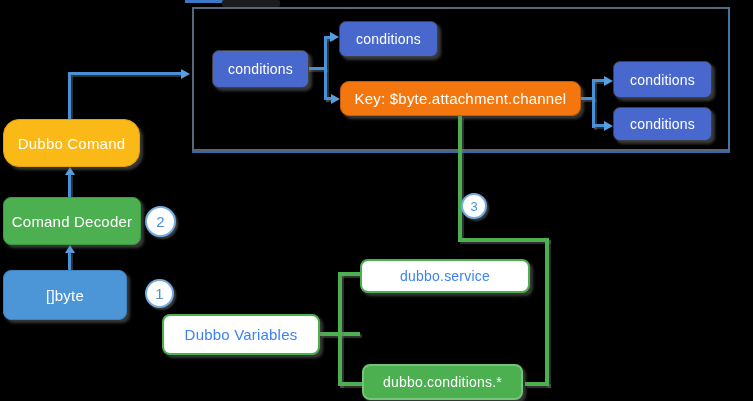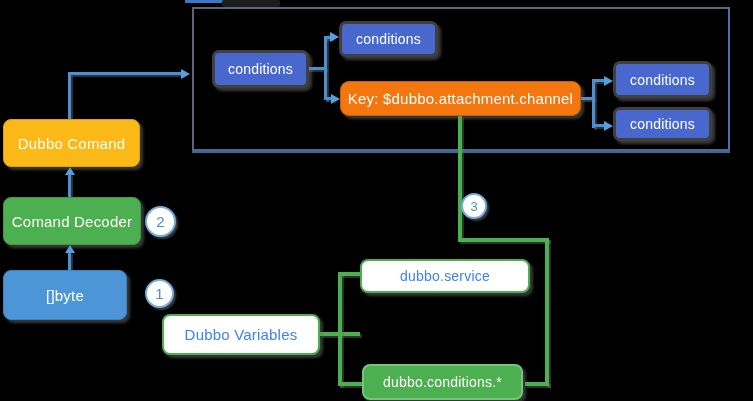--- a/index.html
+++ b/index.html
@@ -6,21 +6,21 @@
   #stage{
     position:relative;width:753px;height:401px;background:#000000;
     overflow:hidden;font-family:"Liberation Sans",sans-serif;
   }
   .node{
     position:absolute;display:flex;align-items:center;justify-content:center;
     border-radius:8px;font-size:15px;letter-spacing:.2px;
     box-shadow:3px 3px 3px rgba(125,125,125,.45);
     box-sizing:border-box;white-space:nowrap;
   }
-  .cond{background:#4868CE;border:3px solid #404040;color:#fff;border-radius:7px;font-size:14px;}
+  .cond{background:#4868CE;border:1px solid #404040;color:#fff;border-radius:7px;font-size:14px;}
   .key{background:#F3770E;border:1px solid #C35E10;color:#fff;border-radius:9px;font-size:15px;}
   .yellow{background:#FBB917;border:1px solid #DFA112;color:#fff;}
   .green{background:#4CB050;border:1px solid #3E9943;color:#fff;}
   .blue{background:#4C96D7;border:1px solid #3C82BE;color:#fff;}
   .whitegreen{background:#fff;border:2px solid #4CAF50;color:#3b82f6;border-radius:8px;}
   .solidgreen{background:#4CAF50;border:2px solid #74C578;color:#fff;border-radius:8px;}
   .badge{
     position:absolute;background:#fff;border:2px solid #76ACE0;border-radius:50%;
     color:#4A90D9;display:flex;align-items:center;justify-content:center;
     font-size:15px;box-shadow:2px 2px 2px rgba(120,120,120,.5);box-sizing:border-box;
@@ -78,25 +78,25 @@
   <div class="line-g" style="left:545px;top:238px;width:4px;height:148px;"></div>
   <div class="line-g" style="left:525px;top:382px;width:24px;height:4px;"></div>
 
   <div class="line-g" style="left:320px;top:332px;width:40px;height:4px;"></div>
   <div class="line-g" style="left:338px;top:274px;width:4px;height:112px;"></div>
   <div class="line-g" style="left:338px;top:272px;width:24px;height:4px;"></div>
   <div class="line-g" style="left:338px;top:382px;width:26px;height:4px;"></div>
 
   <div class="node cond" style="left:212px;top:50px;width:97px;height:38px;">conditions</div>
   <div class="node cond" style="left:339px;top:21px;width:99px;height:36px;">conditions</div>
-  <div class="node key" style="left:340px;top:81px;width:241px;height:35px;">Key: $dubbo.attachment.channel</div>
+  <div class="node key" style="left:340px;top:81px;width:241px;height:35px;">Key: $byte.attachment.channel</div>
   <div class="node cond" style="left:613px;top:61px;width:99px;height:37px;">conditions</div>
   <div class="node cond" style="left:613px;top:107px;width:99px;height:34px;">conditions</div>
 
-  <div class="node yellow" style="left:3px;top:119px;width:137px;height:48px;">Dubbo Comand</div>
+  <div class="node yellow" style="left:3px;top:119px;width:137px;height:48px;border-radius:16px;">Dubbo Comand</div>
   <div class="node green" style="left:3px;top:197px;width:138px;height:48px;">Comand Decoder</div>
   <div class="node blue" style="left:3px;top:270px;width:124px;height:50px;">[]byte</div>
 
   <div class="node whitegreen" style="left:162px;top:314px;width:158px;height:41px;">Dubbo Variables</div>
   <div class="node whitegreen" style="left:360px;top:259px;width:170px;height:34px;font-size:14px;">dubbo.service</div>
   <div class="node solidgreen" style="left:362px;top:364px;width:161px;height:36px;font-size:14px;">dubbo.conditions.*</div>
 
   <div class="badge" style="left:145px;top:206px;width:31px;height:31px;">2</div>
   <div class="badge" style="left:145px;top:279px;width:29px;height:29px;">1</div>
   <div class="badge" style="left:461px;top:193px;width:26px;height:26px;font-size:13px;">3</div>

